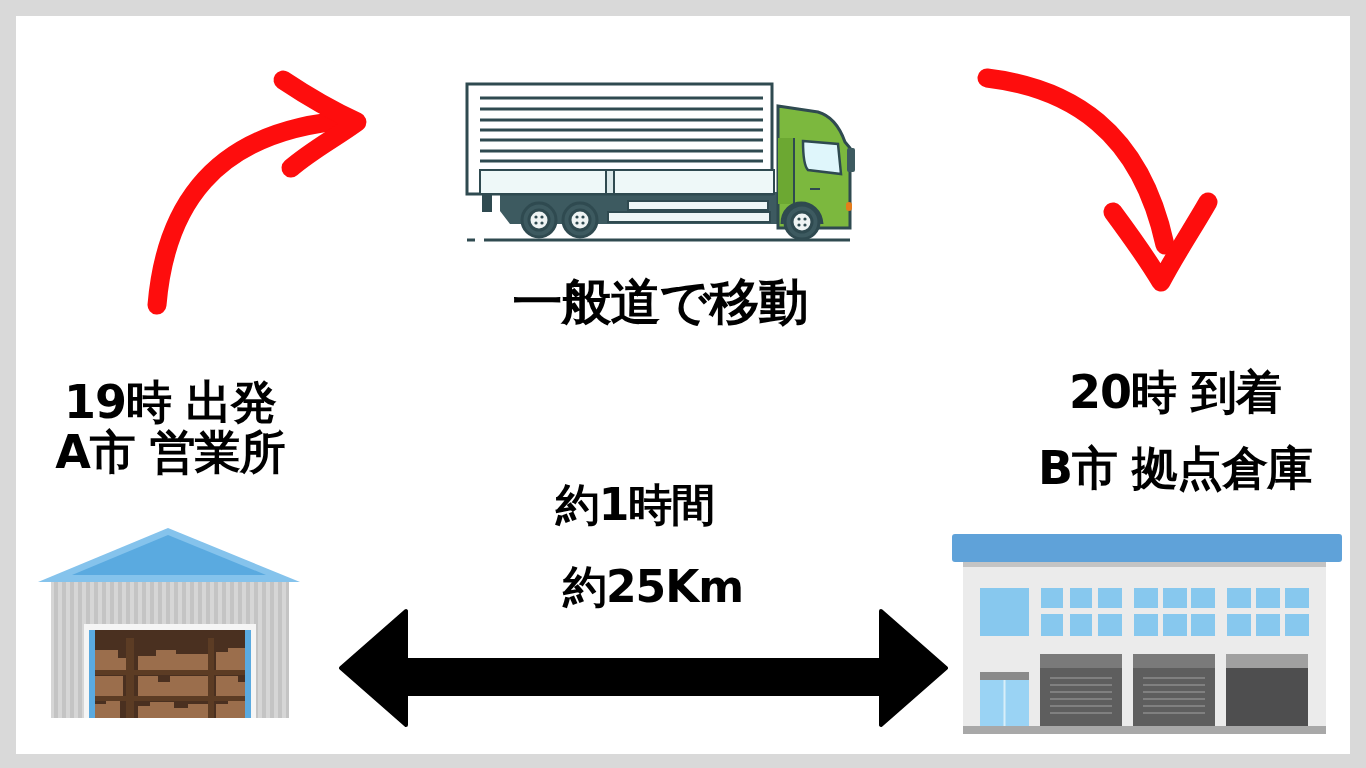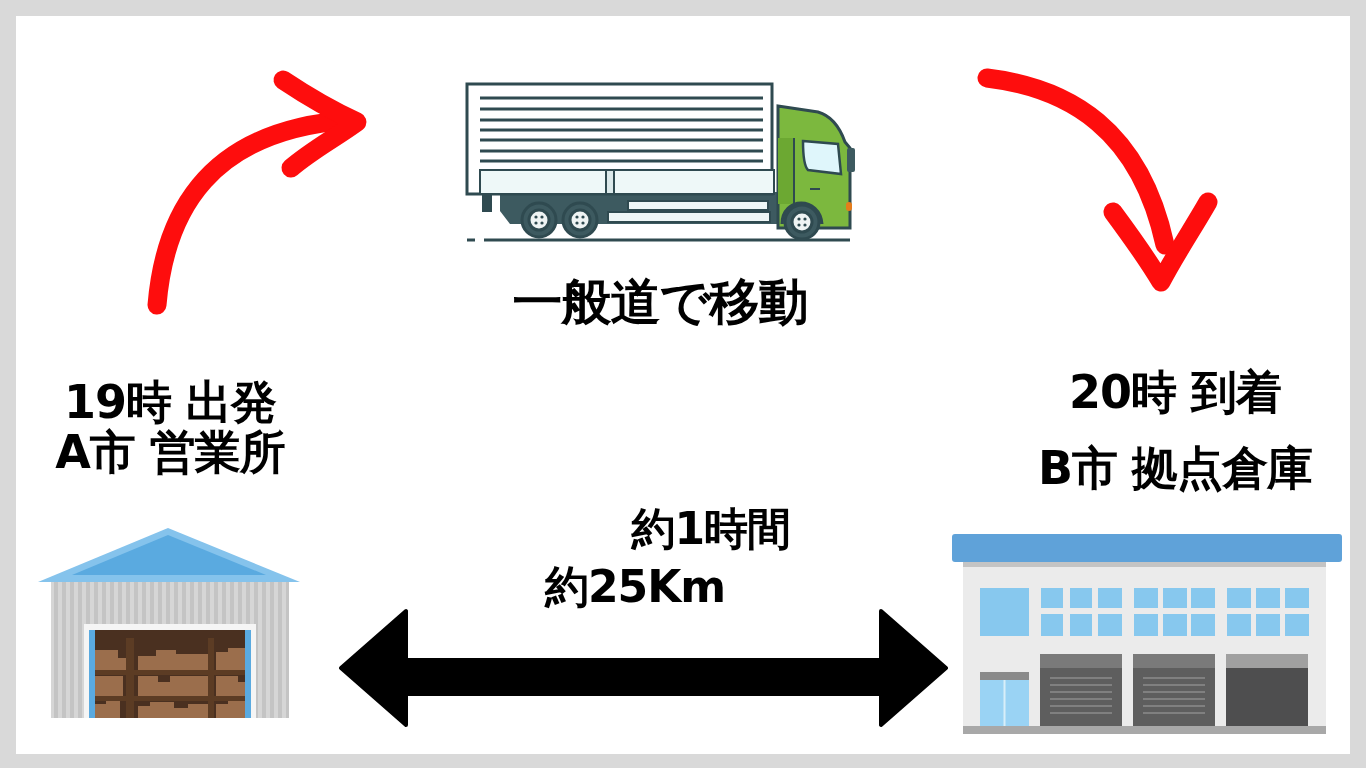--- a/index.html
+++ b/index.html
@@ -87,22 +87,22 @@
 </svg>
 
 <div class="abs txt title" style="left:440px;top:272px;width:440px;">一般道で移動</div>
 
 <div class="abs txt big" style="left:20px;top:370px;width:300px;">19時 出発</div>
 <div class="abs txt big" style="left:20px;top:420px;width:300px;">A市 営業所</div>
 
 <div class="abs txt big" style="left:1000px;top:360px;width:350px;">20時 到着</div>
 <div class="abs txt big" style="left:1000px;top:436px;width:350px;">B市 拠点倉庫</div>
 
-<div class="abs txt mid" style="left:480px;top:492px;width:310px;text-align:right;">約1時間</div>
-<div class="abs txt mid" style="left:470px;top:550px;width:330px;">約25Km</div>
+<div class="abs txt mid" style="left:480px;top:468px;width:310px;">約1時間</div>
+<div class="abs txt mid" style="left:488px;top:550px;width:330px;">約25Km</div>
 
 <svg class="abs" style="left:336px;top:608px;" width="616" height="120">
   <path d="M5 60 L 70 3 L 70 52 L 545 52 L 545 3 L 610 60 L 545 117 L 545 86 L 70 86 L 70 117 Z" fill="#000000" stroke="#000000" stroke-width="4" stroke-linejoin="round"></path>
 </svg>
 
 <svg class="abs" style="left:38px;top:528px;" width="264" height="194" viewBox="0 0 264 194">
   <defs>
     <pattern id="corr" width="8" height="10" patternUnits="userSpaceOnUse">
       <rect width="8" height="10" fill="#d6d6d6"></rect>
       <rect x="0" width="4" height="10" fill="#c4c4c4"></rect>

